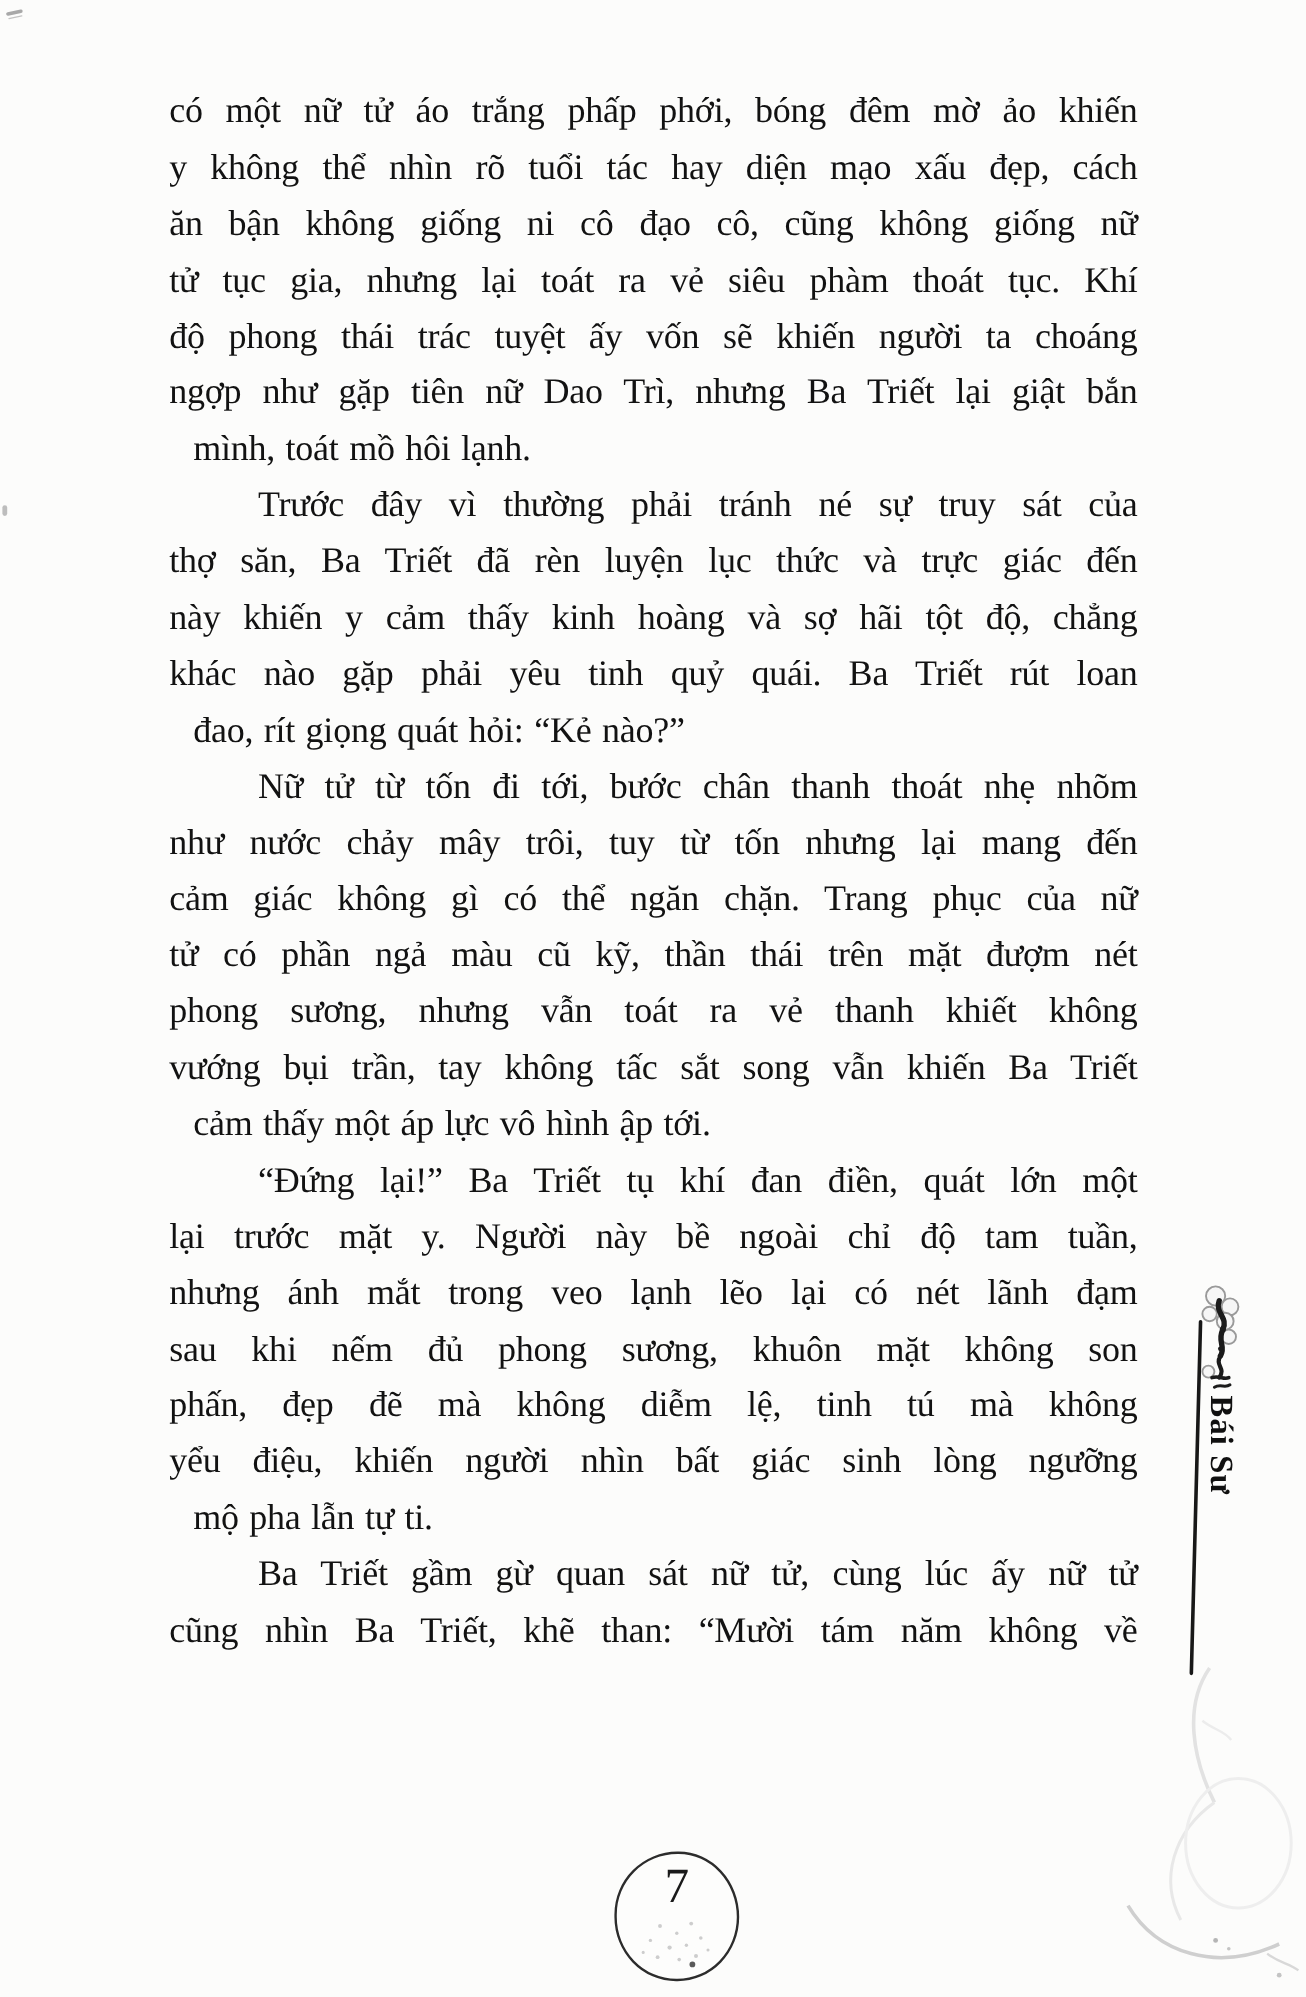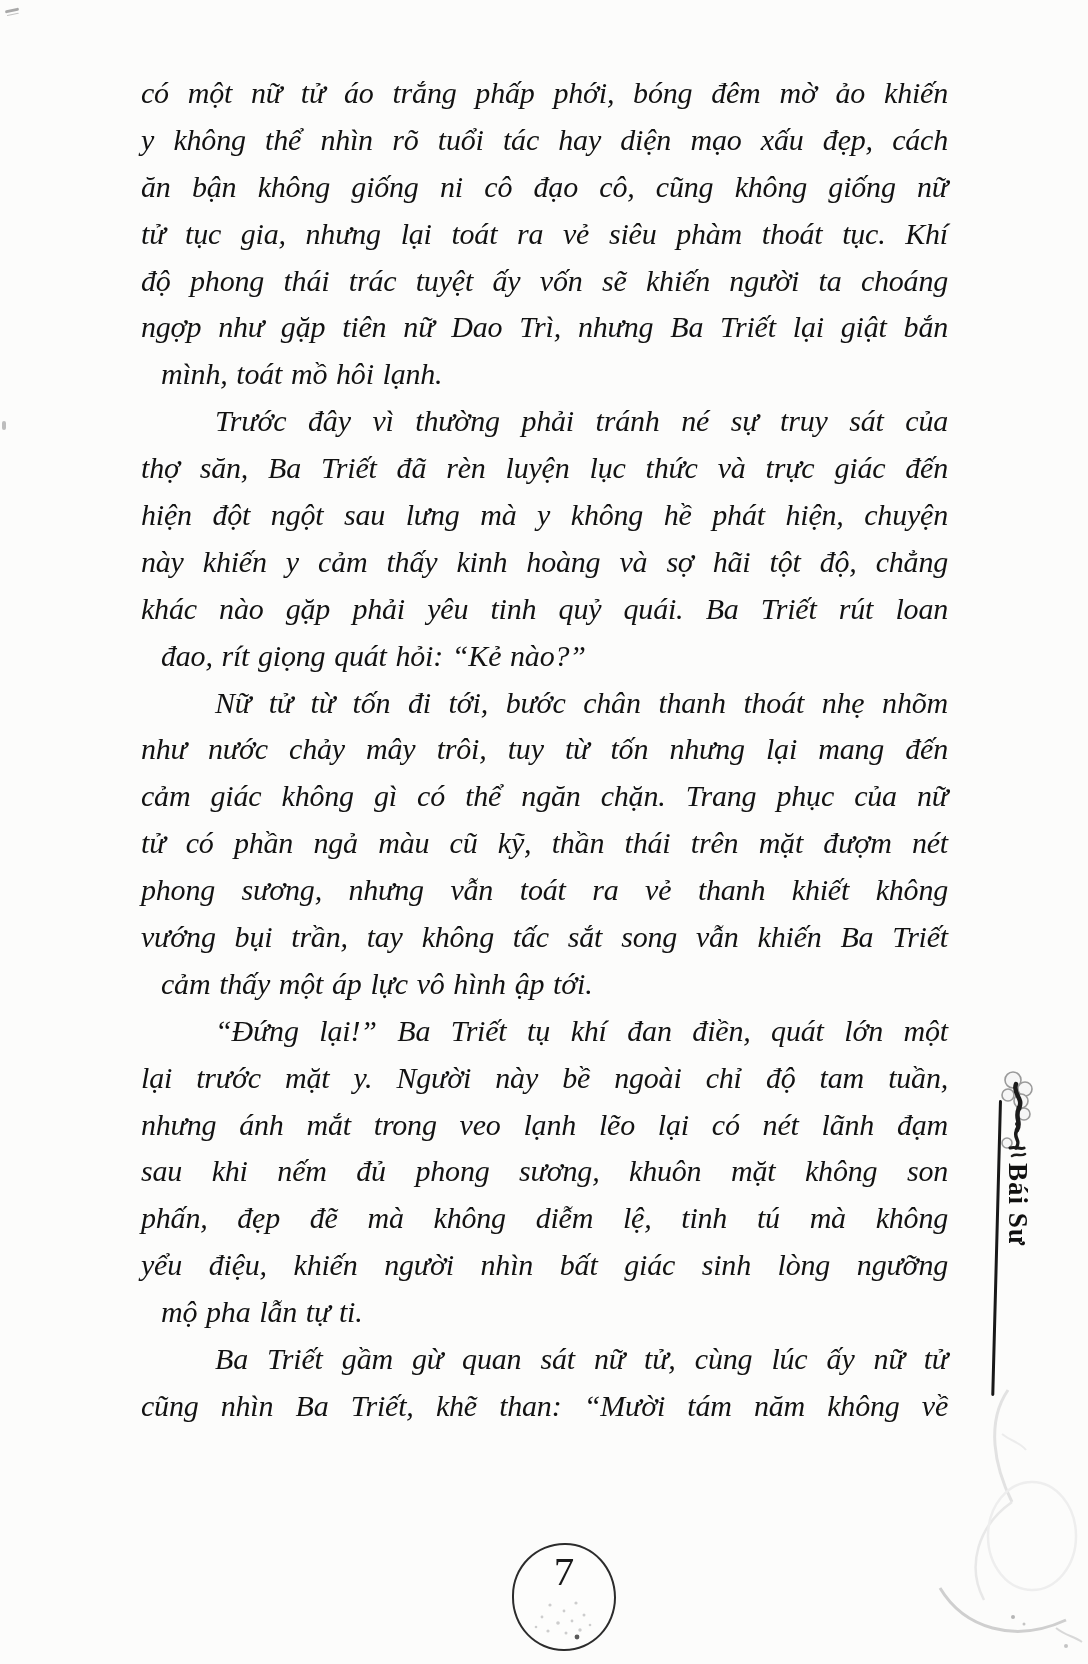--- a/index.html
+++ b/index.html
@@ -9,21 +9,21 @@
     font-family:"Liberation Serif","DejaVu Serif",serif;
   }
   .page{position:absolute;inset:0;}
   .text-block{
     position:absolute;left:141px;top:70px;width:807px;
   }
   .line{
     font-size:30px;line-height:46.9px;height:46.9px;
     color:#121212;letter-spacing:-0.2px;word-spacing:1.5px;
     text-align:justify;text-align-last:justify;
-    white-space:normal;overflow:visible;font-style:italic;
+    white-space:normal;overflow:visible;
   }
   .line.open{text-indent:74px;}
   .line.end{text-align-last:left;margin-left:20px;}
   
   .sidebar-rule{
     position:absolute;left:999px;top:1100px;width:3px;height:296px;
     background:#181818;transform:rotate(1.5deg);transform-origin:top left;
     border-radius:2px;
   }
   .chapter-title{
@@ -59,21 +59,20 @@
   <div class="text-block">
       <div class="line body">có một nữ tử áo trắng phấp phới, bóng đêm mờ ảo khiến</div>
       <div class="line body">y không thể nhìn rõ tuổi tác hay diện mạo xấu đẹp, cách</div>
       <div class="line body">ăn bận không giống ni cô đạo cô, cũng không giống nữ</div>
       <div class="line body">tử tục gia, nhưng lại toát ra vẻ siêu phàm thoát tục. Khí</div>
       <div class="line body">độ phong thái trác tuyệt ấy vốn sẽ khiến người ta choáng</div>
       <div class="line body">ngợp như gặp tiên nữ Dao Trì, nhưng Ba Triết lại giật bắn</div>
       <div class="line end">mình, toát mồ hôi lạnh.</div>
       <div class="line open">Trước đây vì thường phải tránh né sự truy sát của</div>
       <div class="line body">thợ săn, Ba Triết đã rèn luyện lục thức và trực giác đến</div>
-      <div class="line body">hiện đột ngột sau lưng mà y không hề phát hiện, chuyện</div>
       <div class="line body">này khiến y cảm thấy kinh hoàng và sợ hãi tột độ, chẳng</div>
       <div class="line body">khác nào gặp phải yêu tinh quỷ quái. Ba Triết rút loan</div>
       <div class="line end">đao, rít giọng quát hỏi: “Kẻ nào?”</div>
       <div class="line open">Nữ tử từ tốn đi tới, bước chân thanh thoát nhẹ nhõm</div>
       <div class="line body">như nước chảy mây trôi, tuy từ tốn nhưng lại mang đến</div>
       <div class="line body">cảm giác không gì có thể ngăn chặn. Trang phục của nữ</div>
       <div class="line body">tử có phần ngả màu cũ kỹ, thần thái trên mặt đượm nét</div>
       <div class="line body">phong sương, nhưng vẫn toát ra vẻ thanh khiết không</div>
       <div class="line body">vướng bụi trần, tay không tấc sắt song vẫn khiến Ba Triết</div>
       <div class="line end">cảm thấy một áp lực vô hình ập tới.</div>

